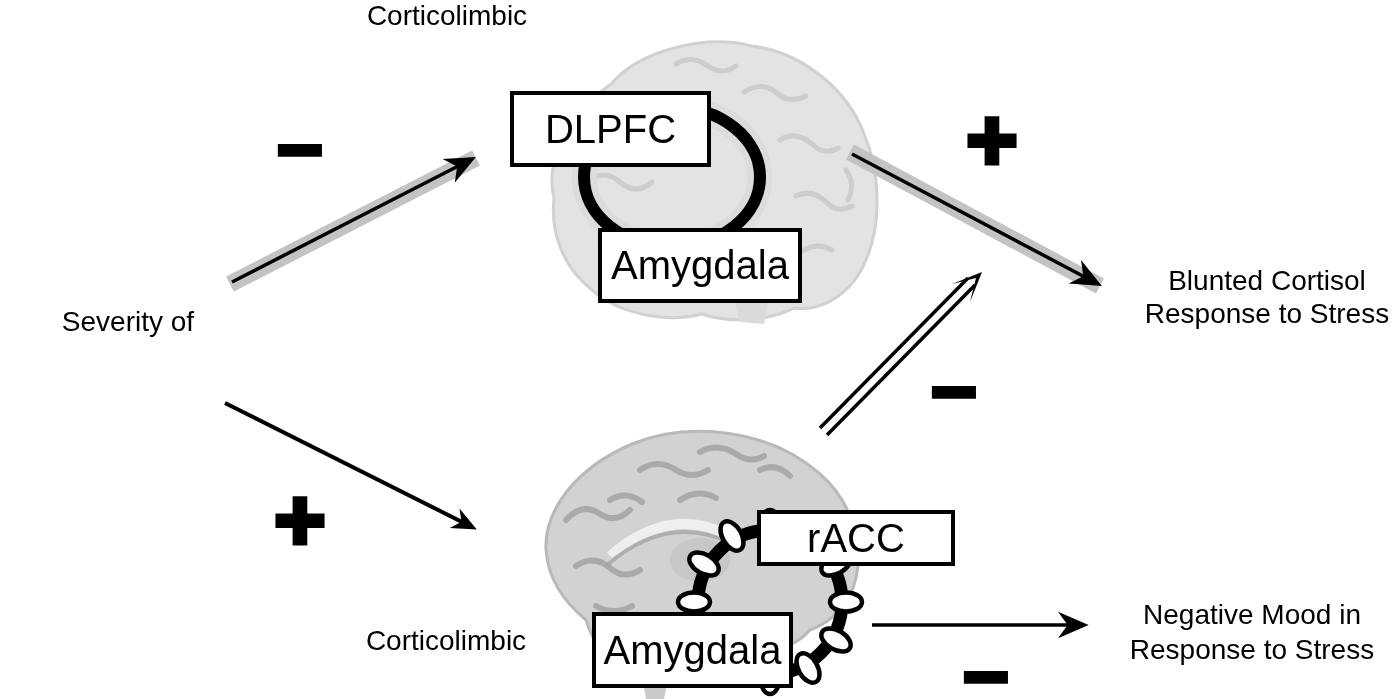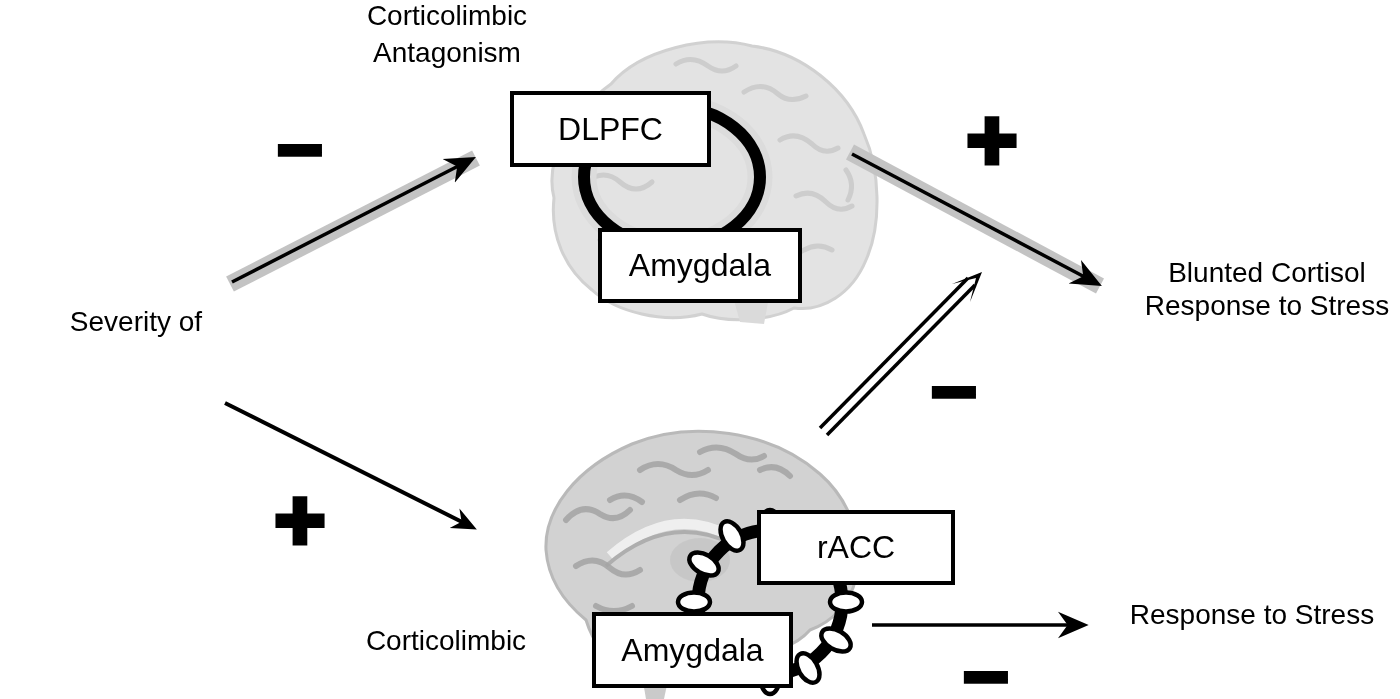--- a/index.html
+++ b/index.html
@@ -5,21 +5,21 @@
   html,body{margin:0;padding:0;background:#fff;}
   #figure-canvas{
     position:relative;width:1400px;height:699px;background:#ffffff;
     font-family:"Liberation Sans",sans-serif;color:#000;overflow:hidden;
   }
   #diagram-graphics{position:absolute;left:0;top:0;z-index:1;}
   .lbl{position:absolute;z-index:3;font-size:28px;line-height:36px;text-align:center;color:#000;white-space:nowrap;}
   .lbl div{white-space:nowrap;}
   .node-box{
     position:absolute;z-index:2;background:#fff;border:4px solid #000;box-sizing:border-box;
-    display:flex;align-items:center;justify-content:center;font-size:32px;color:#000;
+    display:flex;align-items:center;justify-content:center;font-size:40px;color:#000;
   }
   .sign{
     position:absolute;z-index:3;width:130px;height:130px;
     display:flex;align-items:center;justify-content:center;
     transform:translate(-50%,-50%);font-weight:bold;color:#000;
   }
   .sign.plus{font-size:88px;-webkit-text-stroke:5px #000;}
   .sign.minus{font-size:80px;-webkit-text-stroke:4px #000;}
 </style>
 </head>
@@ -123,42 +123,42 @@
       <line x1="872" y1="625" x2="1082" y2="625" stroke="#000" stroke-width="3.5" marker-end="url(#ah-big)"></line>
     </g>
   </svg>
 
   <div class="node-box" style="left:510px;top:91px;width:201px;height:76px;">
     <span>DLPFC</span>
   </div>
   <div class="node-box" style="left:598px;top:228px;width:204px;height:75px;">
     <span>Amygdala</span>
   </div>
-  <div class="node-box" style="left:757px;top:510px;width:198px;height:75px;">
+  <div class="node-box" style="left:757px;top:510px;width:198px;height:56px;">
     <span>rACC</span>
   </div>
   <div class="node-box" style="left:592px;top:612px;width:201px;height:76px;">
     <span>Amygdala</span>
   </div>
 
   <div class="lbl" style="left:347px;top:-3px;width:200px;line-height:37px;">
     <div>Corticolimbic</div>
-    <div>Antagonism</div>
   </div>
 
-  <div class="lbl" style="left:16px;top:304px;width:240px;">
+  <div class="lbl" style="left:8px;top:304px;width:240px;">
     <div>Severity of</div>
   </div>
 
-  <div class="lbl" style="left:1136px;top:256px;width:262px;line-height:33px;">
+  <div class="lbl" style="left:1136px;top:264px;width:262px;line-height:33px;">
     <div>Blunted Cortisol</div>
     <div>Response to Stress</div>
   </div>
 
   <div class="lbl" style="left:1121px;top:597px;width:262px;line-height:35px;">
+    <div>Negative Mood in</div>
     <div>Response to Stress</div>
   </div>
 
   <div class="lbl" style="left:346px;top:622px;width:200px;line-height:37px;">
     <div>Corticolimbic</div>
   </div>
 
   <div class="sign minus" style="left:300px;top:150px;">−</div>
   <div class="sign plus" style="left:992px;top:140px;">+</div>
   <div class="sign plus" style="left:300px;top:520px;">+</div>

